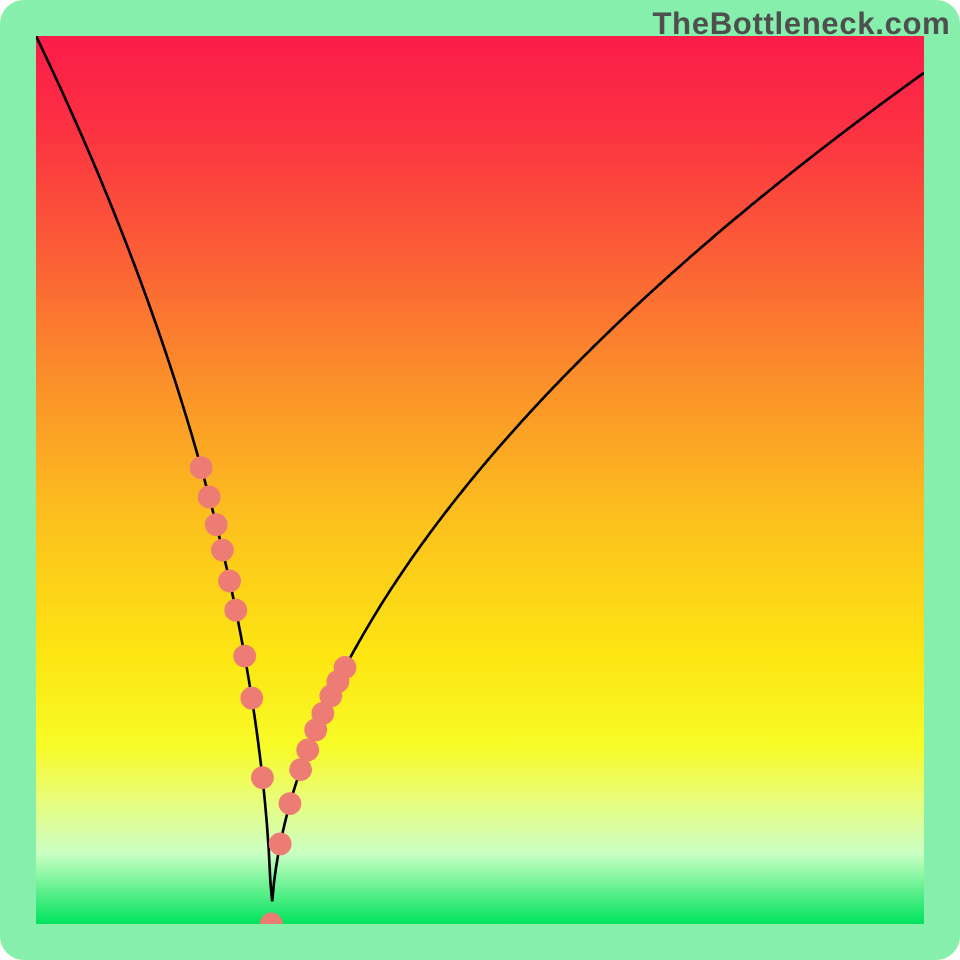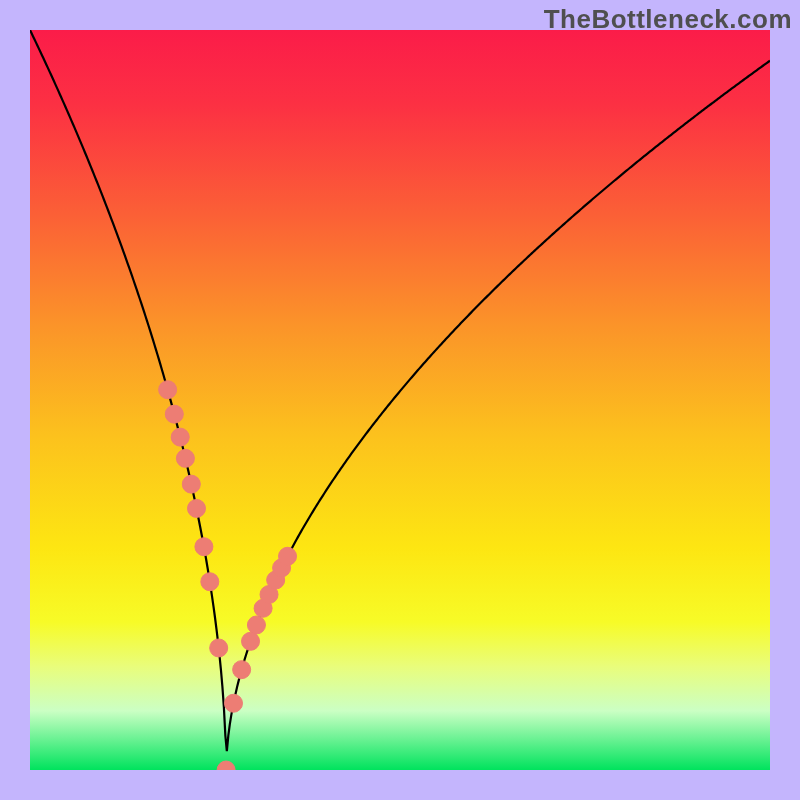--- a/index.html
+++ b/index.html
@@ -5,22 +5,23 @@
   html, body {
     margin: 0;
     padding: 0;
     width: 800px;
     height: 800px;
     overflow: hidden;
   }
   .frame {
     width: 800px;
     height: 800px;
-    background: #c4b5fd;
+    background: #86efac;
     position: relative;
+    border-radius: 20px;
   }
   .watermark {
     position: absolute;
     top: 4px;
     right: 8px;
     font-family: Arial, Helvetica, sans-serif;
     font-size: 26px;
     font-weight: bold;
     color: #4f4f4f;
     letter-spacing: 0.5px;

